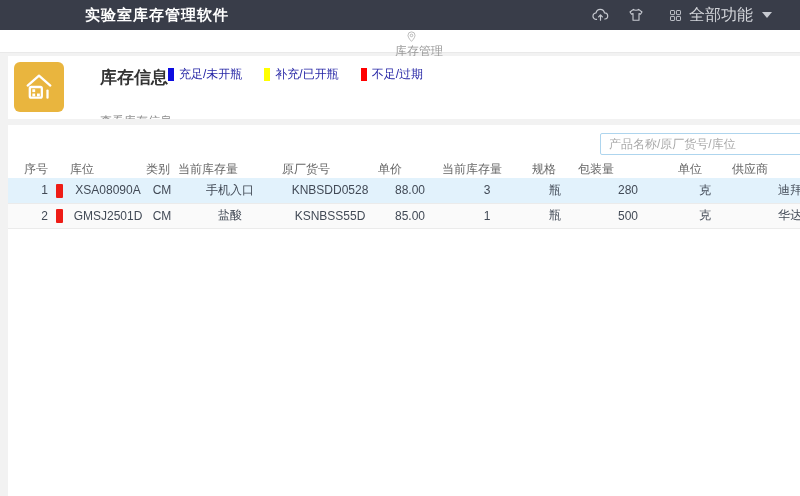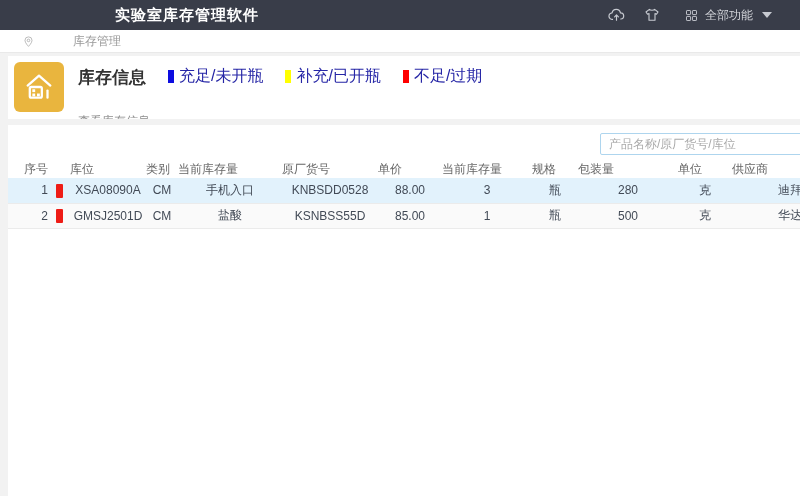--- a/index.html
+++ b/index.html
@@ -1,55 +1,55 @@
 <!DOCTYPE html>
 <html><head>
 <meta charset="utf-8">
 <style>
   * { margin:0; padding:0; box-sizing:border-box; }
   html,body { width:800px; height:496px; overflow:hidden; background:#f2f2f2;
               font-family:"Liberation Sans","DejaVu Sans",sans-serif; }
 
   
-  .topbar { height:30px; background:#393d49; display:flex; align-items:center;padding-left:30px; }
+  .topbar { height:30px; background:#393d49; display:flex; align-items:center; }
   .topbar-title { color:#ffffff; font-size:15px; font-weight:bold; margin-left:85px;
                   letter-spacing:1px; }
   .topbar-right { margin-left:auto; display:flex; align-items:center; height:100%;
                   color:#c7cad1; padding-right:14px; }
   .tb-icon { display:flex; align-items:center; justify-content:center; width:36px; height:30px;
              cursor:pointer; }
   .tb-icon svg { stroke:#c7cad1; fill:none; stroke-width:1.5; }
-  .tb-group { display:flex; align-items:center; gap:6px; font-size:12px; color:#d4d6db;
+  .tb-group { display:flex; align-items:center; gap:6px; font-size:16px; color:#d4d6db;
               padding:0 14px; height:30px; cursor:pointer; }
   .tb-group svg { stroke:#c7cad1; fill:none; stroke-width:1.5; }
   .caret { width:0; height:0; border-left:5px solid transparent; border-right:5px solid transparent;
            border-top:6px solid #c7cad1; margin-left:3px; }
 
   
   .crumbbar { height:23px; background:#ffffff; border-bottom:1px solid #e9e9e9;
-              display:flex; align-items:center; font-size:12px; color:#999; }
+              display:flex; align-items:center; font-size:12px; color:#999;flex-direction:column; }
   .crumb-pin { margin-left:22px; display:flex; align-items:center; }
   .crumb-pin svg { stroke:#a0a0a0; fill:none; stroke-width:1.3; }
   .crumb-label { margin-left:38px; color:#999; }
 
   
   .content { padding-left:8px; }
 
-  .panel { background:#ffffff; width:calc(100% - 0px); overflow:hidden; position:relative; }
+  .panel { background:#ffffff; width:calc(100% - 0px); overflow:hidden; position:relative;gap:22px; }
   .panel-head { margin-top:3px; height:63px; padding:6px; display:flex; }
 
   .head-icon { width:50px; height:50px; background:#e9b53e; border-radius:6px; flex:0 0 auto;
                display:flex; align-items:center; justify-content:center; }
   .head-icon svg { stroke:#ffffff; fill:none; stroke-width:1.6; }
   .head-texts { margin-left:14px; padding-top:4px; }
   .head-title { font-size:17px; font-weight:bold; color:#333; }
   .head-sub { font-size:12px; color:#8d8d8d; margin-top:24px; }
 
   .legend { position:absolute; left:160px; top:10px; display:flex; align-items:center; gap:22px; }
-  .legend-item { display:flex; align-items:center; gap:5px; font-size:16px; color:#2626a6; }
+  .legend-item { display:flex; align-items:center; gap:5px; font-size:12px; color:#2626a6; }
   .legend-chip { width:6px; height:13px; display:inline-block; }
 
   .panel-table { margin-top:6px; height:373px; }
   .search-input { position:absolute; top:8px; right:-10px; width:210px; height:22px;
                   border:1px solid #aed5ee; border-radius:2px; padding:0 8px; font-size:12px;
                   color:#333; outline:none; background:#fff;
                   font-family:"Liberation Sans","DejaVu Sans",sans-serif; }
   .search-input::placeholder { color:#a9a9a9; }
 
   table { border-collapse:collapse; table-layout:fixed; min-width:840px; margin-top:35px; }

